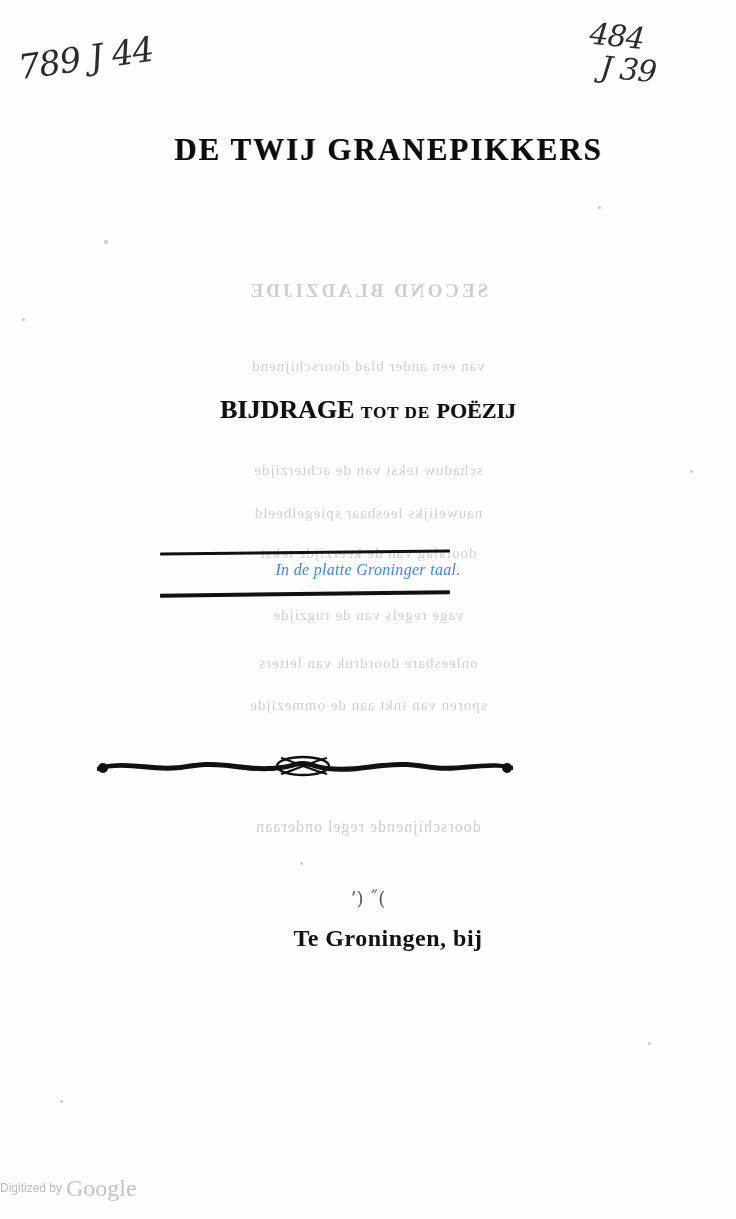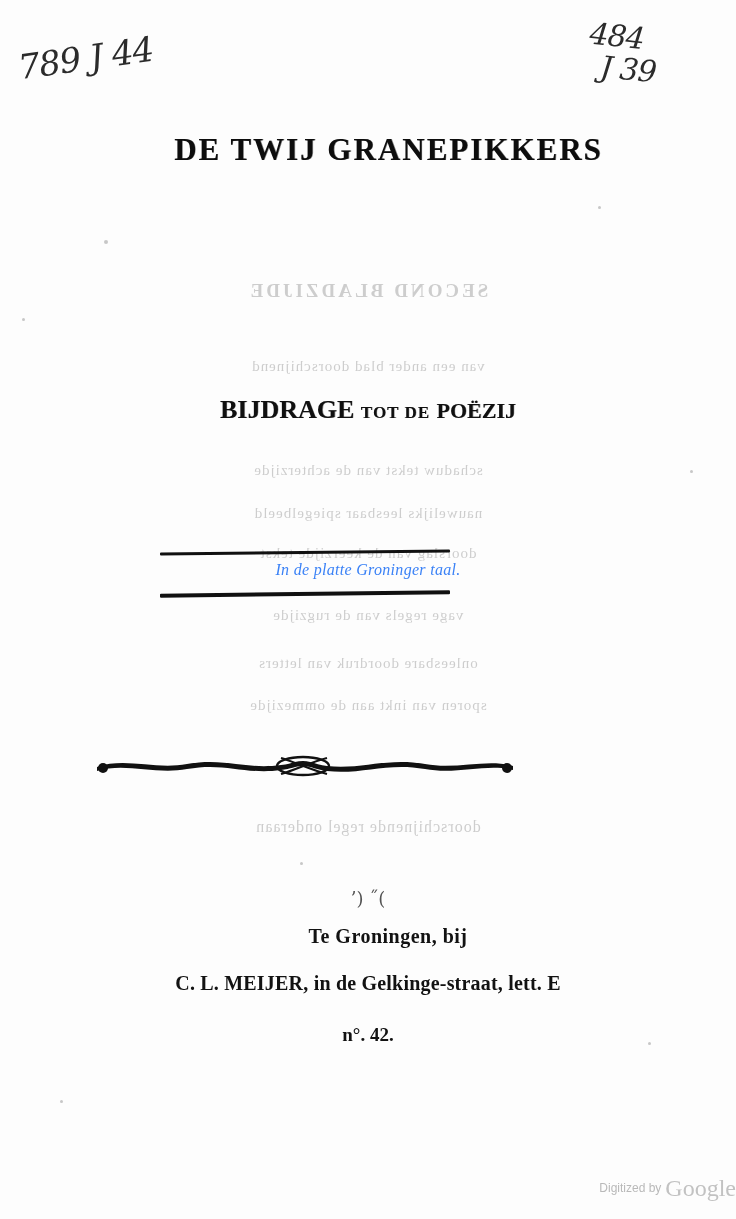--- a/index.html
+++ b/index.html
@@ -159,21 +159,21 @@
   
   .imprint {
     position: absolute;
     left: 0;
     right: 0;
     text-align: center;
     color: #121212;
   }
   #imprint-place {
     top: 925px;
-    font-size: 20px;
+    font-size: 24px;
     font-weight: bold;
     letter-spacing: .5px;
     padding-left: 40px;
   }
   #imprint-pub {
     top: 972px;
     font-size: 20px;
     font-weight: bold;
     letter-spacing: .2px;
   }
@@ -191,21 +191,21 @@
     color: #2a2a2a;
     opacity: .8;
     font-family: "DejaVu Serif", serif;
   }
 
   
   #digitized {
     position: absolute;
     left: 0; right: 0;
     top: 1175px;
-    text-align: right;
+    text-align: left;
     color: #b9b9b9;
     font-family: "Liberation Sans", sans-serif;
     font-size: 12px;
   }
   #digitized .g {
     font-family: "Liberation Serif", serif;
     font-size: 24px;
     vertical-align: -4px;
     margin-left: 4px;
     color: #c2c2c2;
@@ -262,22 +262,17 @@
     <ellipse cx="208" cy="18" rx="26" ry="9" fill="none" stroke="#111" stroke-width="2.4"></ellipse>
     <path d="M186,10 C200,14 216,22 232,26" stroke="#111" stroke-width="2.2" fill="none"></path>
     <path d="M186,26 C200,22 216,14 232,10" stroke="#111" stroke-width="2.2" fill="none"></path>
     <circle cx="8" cy="20" r="5" fill="#111"></circle>
     <circle cx="412" cy="20" r="5" fill="#111"></circle>
   </svg>
 
   <div class="squiggle">’) ˝(</div>
 
   <div class="imprint" id="imprint-place">Te Groningen, bij</div>
-  <div class="imprint" id="imprint-pub">
-    <span>C. L. MEIJER, in de Gelkinge-straat, lett.</span>
-    <span>E</span>
-  </div>
-  <div class="imprint" id="imprint-num">n°. 42.</div>
 
   <div id="digitized">
     <span>Digitized by</span><span class="g">Google</span>
   </div>
 </div>
 
 </body></html>

